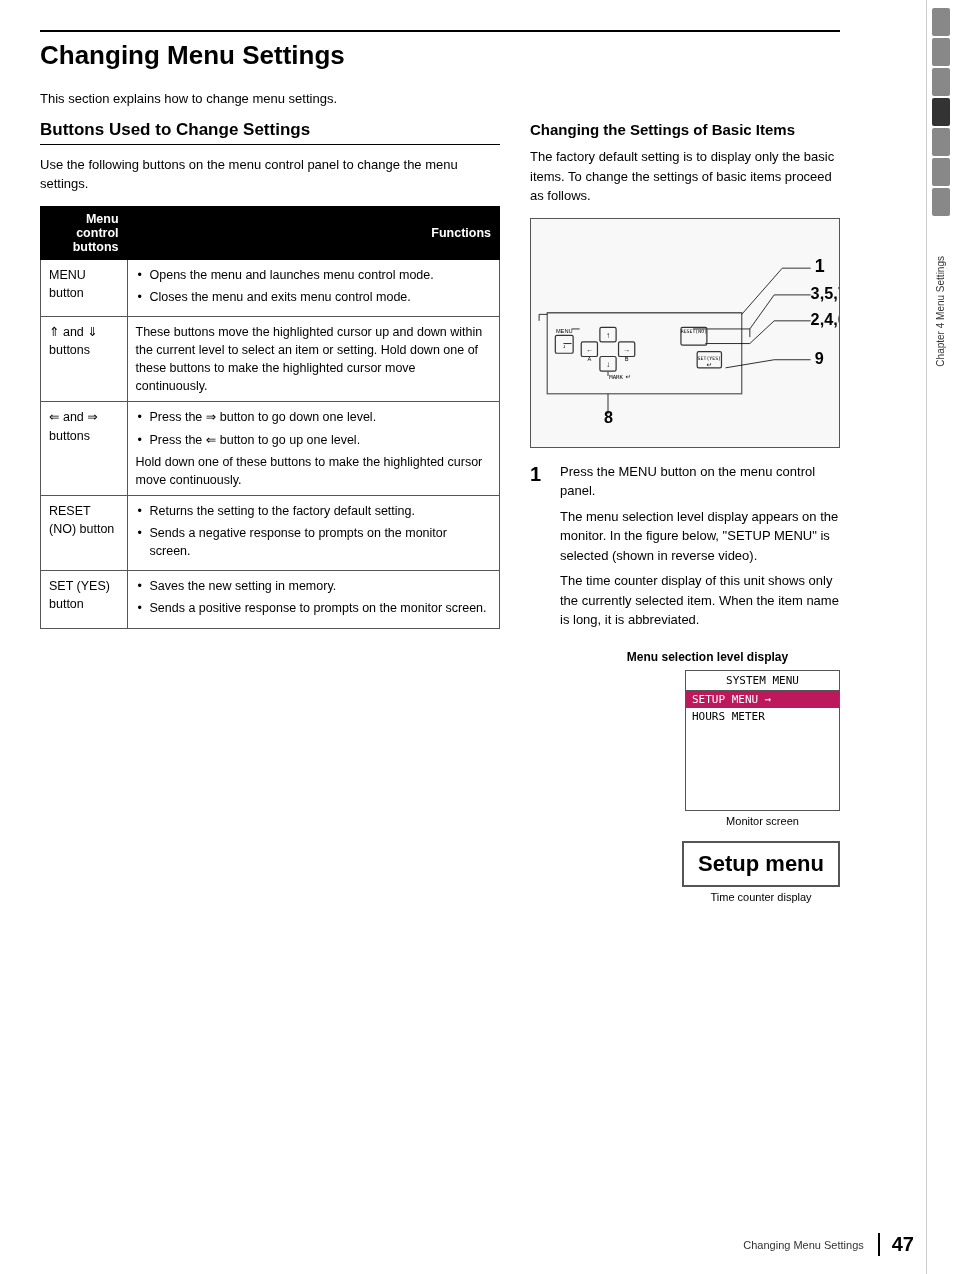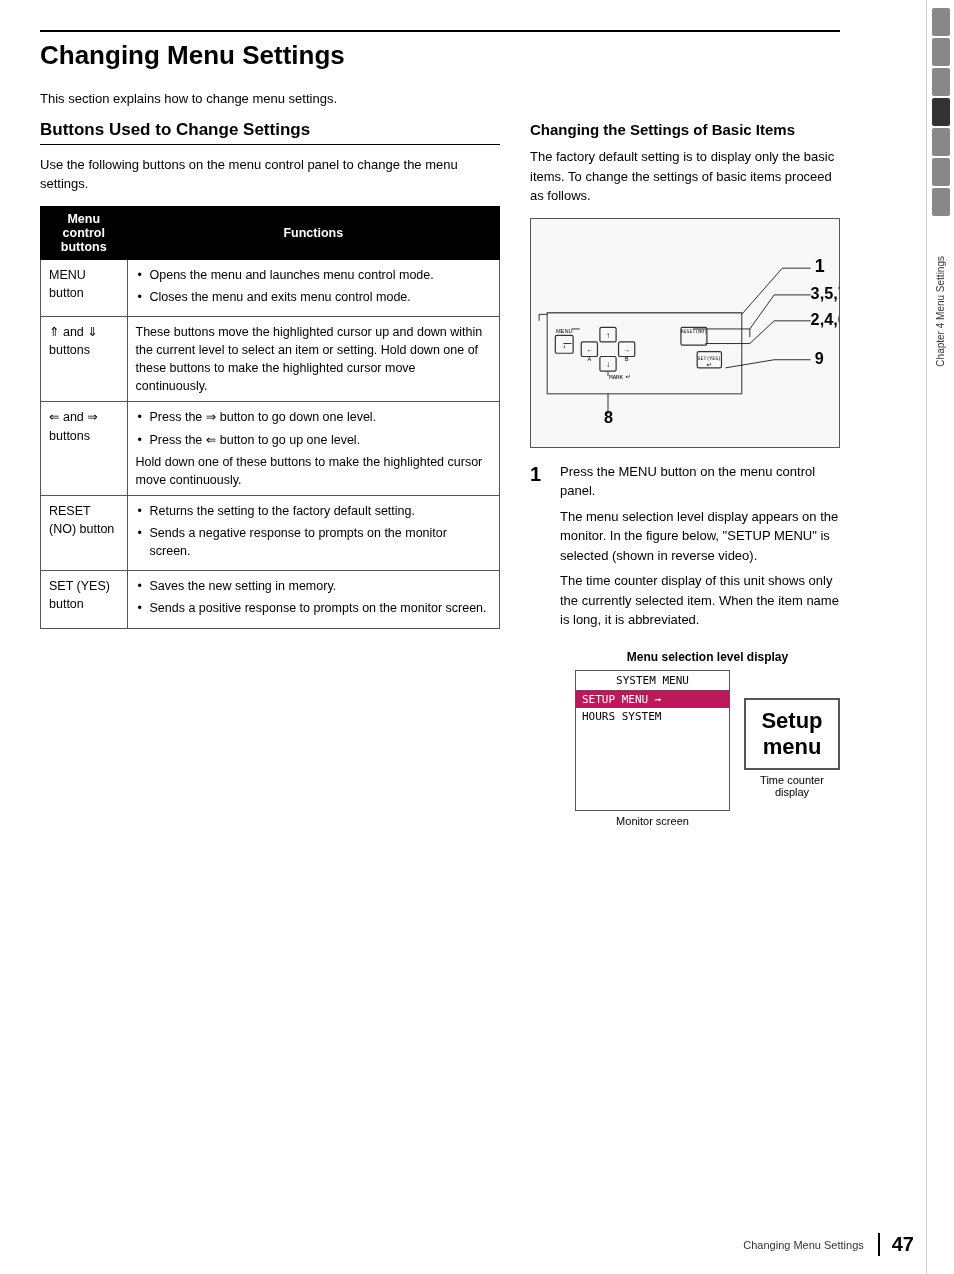--- a/index.html
+++ b/index.html
@@ -132,21 +132,21 @@
       width: 100%;
       border-collapse: collapse;
       font-size: 12.5px;
       margin-top: 6px;
     }
 
     .settings-table th {
       background: #000;
       color: #fff;
       padding: 5px 8px;
-      text-align: center;
+      text-align: right;
       font-weight: bold;
       border: 1px solid #000;
     }
 
     .settings-table td {
       padding: 6px 8px;
       border: 1px solid #555;
       vertical-align: top;
       line-height: 1.45;
     }
@@ -217,21 +217,22 @@
     .menu-selection-label {
       font-size: 12px;
       font-weight: bold;
       text-align: center;
       margin-bottom: 6px;
     }
 
     .menu-display-row {
       display: flex;
       gap: 14px;
-      align-items: center;
+      align-items: flex-end;
+      flex-direction: column;
     }
 
     .monitor-screen-box {
       border: 1.5px solid #555;
       width: 155px;
       flex-shrink: 0;
       background: #fff;
       font-family: monospace;
       font-size: 11px;
     }
@@ -456,21 +457,21 @@
           </div>
         </div>
 
         <div class="menu-selection-section">
           <div class="menu-selection-label">Menu selection level display</div>
           <div class="menu-display-row">
             <div>
               <div class="monitor-screen-box">
                 <div class="monitor-title">SYSTEM MENU</div>
                 <div class="monitor-row selected">SETUP MENU →</div>
-                <div class="monitor-row">HOURS SYSTEM</div>
+                <div class="monitor-row">HOURS METER</div>
                 <div class="monitor-row">&nbsp;</div>
                 <div class="monitor-row">&nbsp;</div>
                 <div class="monitor-row">&nbsp;</div>
                 <div class="monitor-row">&nbsp;</div>
                 <div class="monitor-row">&nbsp;</div>
               </div>
               <div class="monitor-screen-label">Monitor screen</div>
             </div>
             <div class="time-counter-box">
               <div class="setup-menu-display">Setup menu</div>

